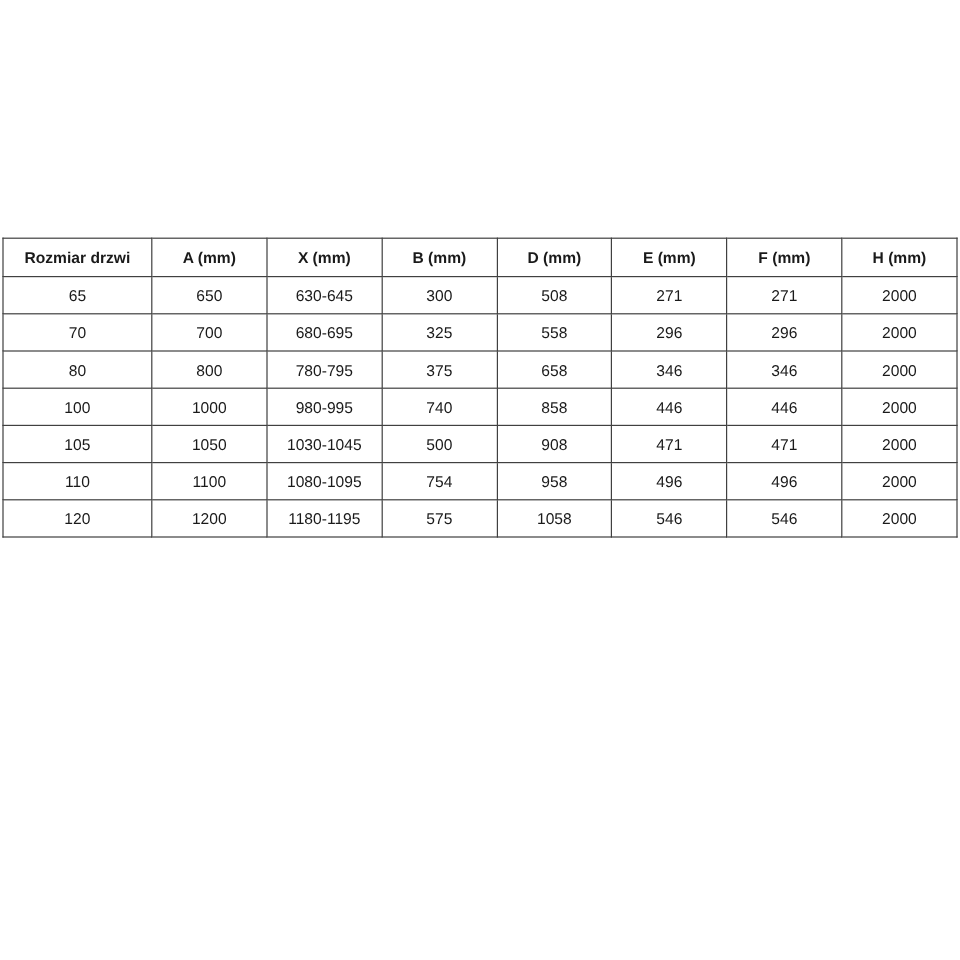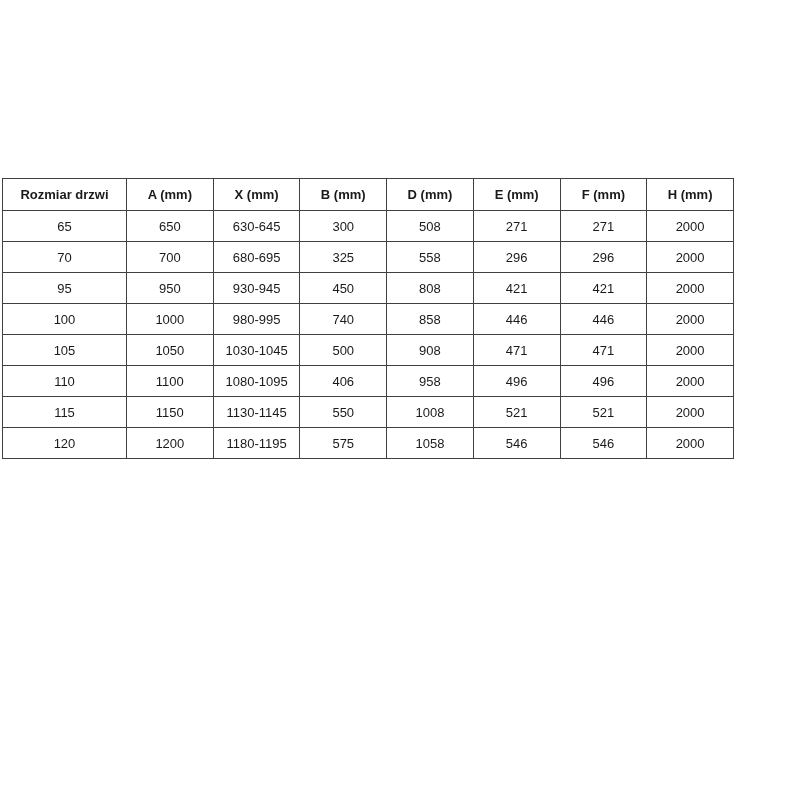--- a/index.html
+++ b/index.html
@@ -12,23 +12,23 @@
   }
   .page {
     position: relative;
     width: 800px;
     height: 800px;
     background: #ffffff;
     overflow: hidden;
   }
   .table-wrap {
     position: absolute;
-    top: 178px;
+    top: 198px;
     left: 2px;
-    width: 732px;
+    width: 796px;
   }
   table.size-table {
     border-collapse: collapse;
     table-layout: fixed;
     width: 100%;
     color: #1a1a1a;
   }
   table.size-table th,
   table.size-table td {
     border: 1px solid #404040;
@@ -91,27 +91,27 @@
             <td>70</td>
             <td>700</td>
             <td>680-695</td>
             <td>325</td>
             <td>558</td>
             <td>296</td>
             <td>296</td>
             <td>2000</td>
           </tr>
           <tr>
-            <td>95</td>
-            <td>950</td>
-            <td>930-945</td>
-            <td>450</td>
-            <td>808</td>
-            <td>421</td>
-            <td>421</td>
+            <td>80</td>
+            <td>800</td>
+            <td>780-795</td>
+            <td>375</td>
+            <td>658</td>
+            <td>346</td>
+            <td>346</td>
             <td>2000</td>
           </tr>
           <tr>
             <td>100</td>
             <td>1000</td>
             <td>980-995</td>
             <td>740</td>
             <td>858</td>
             <td>446</td>
             <td>446</td>
@@ -124,34 +124,24 @@
             <td>500</td>
             <td>908</td>
             <td>471</td>
             <td>471</td>
             <td>2000</td>
           </tr>
           <tr>
             <td>110</td>
             <td>1100</td>
             <td>1080-1095</td>
-            <td>406</td>
+            <td>754</td>
             <td>958</td>
             <td>496</td>
             <td>496</td>
-            <td>2000</td>
-          </tr>
-          <tr>
-            <td>115</td>
-            <td>1150</td>
-            <td>1130-1145</td>
-            <td>550</td>
-            <td>1008</td>
-            <td>521</td>
-            <td>521</td>
             <td>2000</td>
           </tr>
           <tr>
             <td>120</td>
             <td>1200</td>
             <td>1180-1195</td>
             <td>575</td>
             <td>1058</td>
             <td>546</td>
             <td>546</td>

